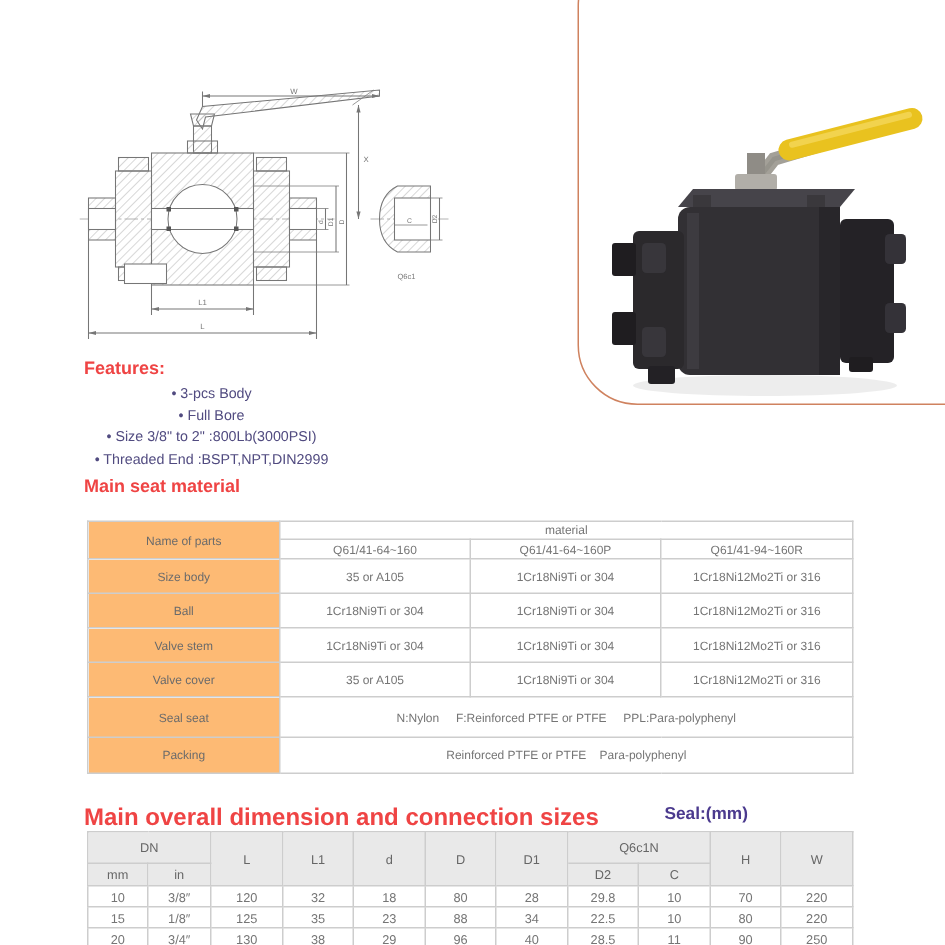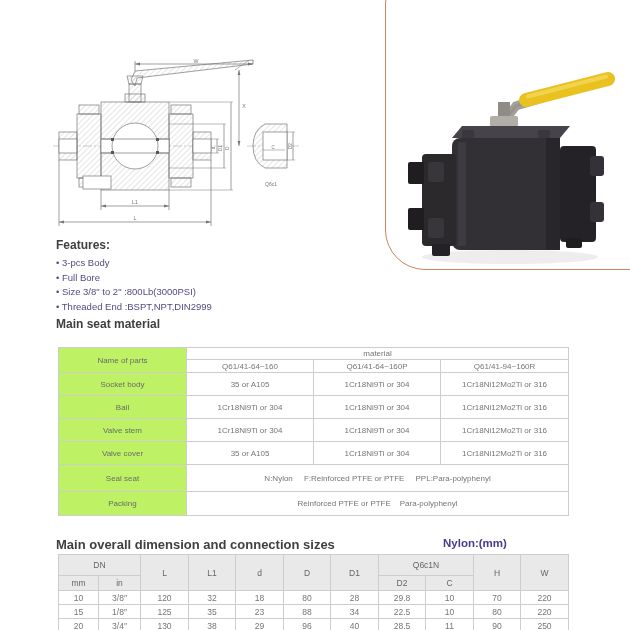--- a/index.html
+++ b/index.html
@@ -1,32 +1,32 @@
 <!DOCTYPE html>
 <html><head>
 <meta charset="utf-8">
 <style>
   html,body{margin:0;padding:0;}
   .page{position:relative;width:630px;height:630px;background:#ffffff;overflow:hidden;
         font-family:"Liberation Sans",sans-serif;}
   .abs{position:absolute;}
   .ptitle{left:56px;top:34px;font-size:13.5px;font-weight:bold;color:#473a92;letter-spacing:.2px;}
-  .sechead{font-size:12px;font-weight:bold;color:#404040;}
+  .sechead{font-size:12px;font-weight:bold;color:#ef4444;}
   .photo-frame{left:385px;top:-36px;width:300px;height:304px;border:1.5px solid #cf825f;border-radius:40px;background:#fff;}
-  .bullets{font-size:9.5px;color:#514b80;line-height:14.6px;}
+  .bullets{font-size:9.5px;color:#514b80;line-height:14.6px;text-align:center;}
   .bullets div::before{content:"• ";}
   table{border-collapse:collapse;table-layout:fixed;}
   .mat{width:510px;font-size:8px;color:#757575;}
   .mat td{border:1px solid #cdcdcd;text-align:center;padding:0 2px;overflow:hidden;white-space:nowrap;}
-  .shade{background:#bef264;color:#6b6b6b;}
+  .shade{background:#fdba74;color:#6b6b6b;}
   .dim{width:510px;font-size:8.5px;color:#757575;}
   .dim td{border:1px solid #cdcdcd;text-align:center;padding:0;overflow:hidden;white-space:nowrap;}
   .dim .hd{background:#e9e9e9;color:#666;}
   .unit{font-size:11.5px;font-weight:bold;color:#4b3a8e;}
-  .dimhead{font-size:13px;}
+  .dimhead{font-size:16px;}
   svg text{font-family:"Liberation Sans",sans-serif;}
 </style>
 </head>
 <body>
 
 <div class="page">
 
   <div class="abs photo-frame"></div>
 
 
@@ -175,21 +175,21 @@
         <tr style="height:12px;">
       <td rowspan="2" class="shade">Name of parts</td>
       <td colspan="3">material</td>
     </tr>
     <tr style="height:13px;">
       <td>Q61/41-64~160</td>
       <td>Q61/41-64~160P</td>
       <td>Q61/41-94~160R</td>
     </tr>
     <tr style="height:23px;">
-      <td class="shade">Socket body</td>
+      <td class="shade">Size body</td>
       <td>35  or  A105</td>
       <td>1Cr18Ni9Ti  or 304</td>
       <td>1Cr18Ni12Mo2Ti  or 316</td>
     </tr>
     <tr style="height:23px;">
       <td class="shade">Ball</td>
       <td>1Cr18Ni9Ti  or 304</td>
       <td>1Cr18Ni9Ti  or 304</td>
       <td>1Cr18Ni12Mo2Ti  or 316</td>
     </tr>
@@ -210,21 +210,21 @@
       <td colspan="3">N:Nylon&nbsp;&nbsp;&nbsp;&nbsp;&nbsp;F:Reinforced PTFE or PTFE&nbsp;&nbsp;&nbsp;&nbsp;&nbsp;PPL:Para-polyphenyl</td>
     </tr>
     <tr style="height:24px;">
       <td class="shade">Packing</td>
       <td colspan="3">Reinforced PTFE or PTFE&nbsp;&nbsp;&nbsp;&nbsp;Para-polyphenyl</td>
     </tr>
   </tbody>
     </table>
 
   <div class="abs sechead dimhead" style="left:56px;top:537px;">Main overall dimension and connection sizes</div>
-  <div class="abs unit" style="left:443px;top:537px;">Nylon:(mm)</div>
+  <div class="abs unit" style="left:443px;top:537px;">Seal:(mm)</div>
   <table class="abs dim" style="left:58px;top:554px;">
     <colgroup>
       <col style="width:40px">
         <col style="width:42px">
         <col style="width:48px">
         <col style="width:47px">
       <col style="width:48px">
         <col style="width:47px">
         <col style="width:48px">
         <col style="width:47px">

